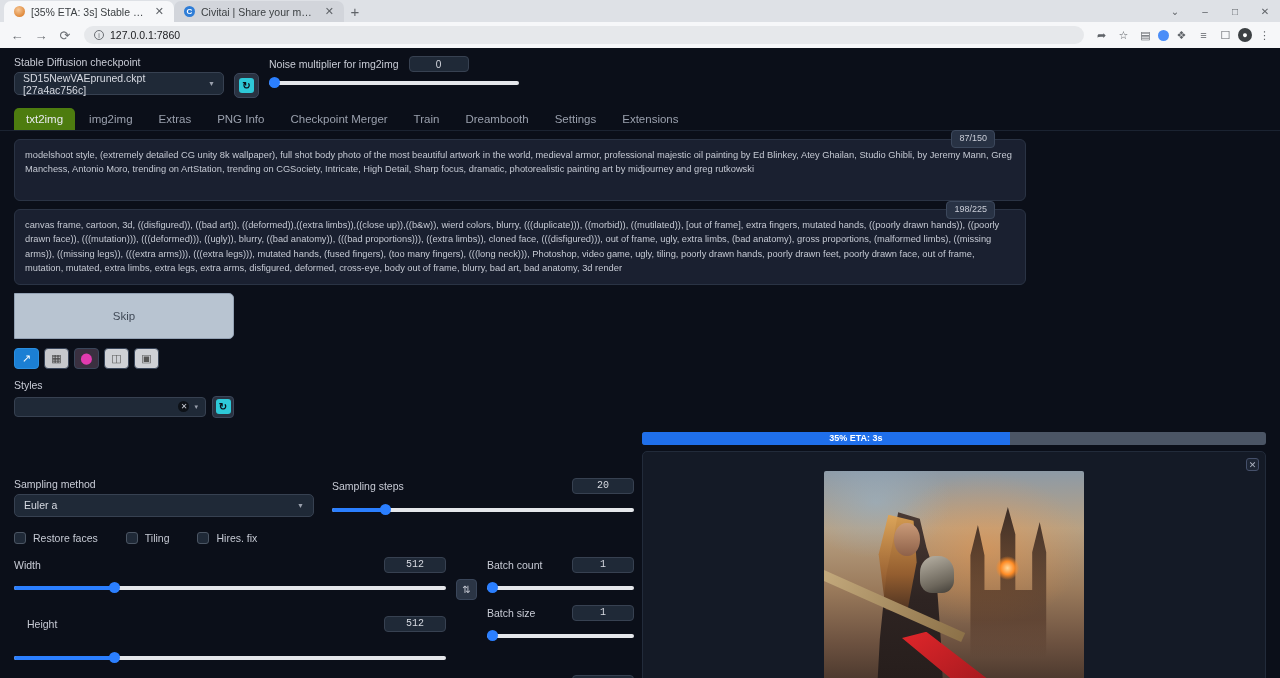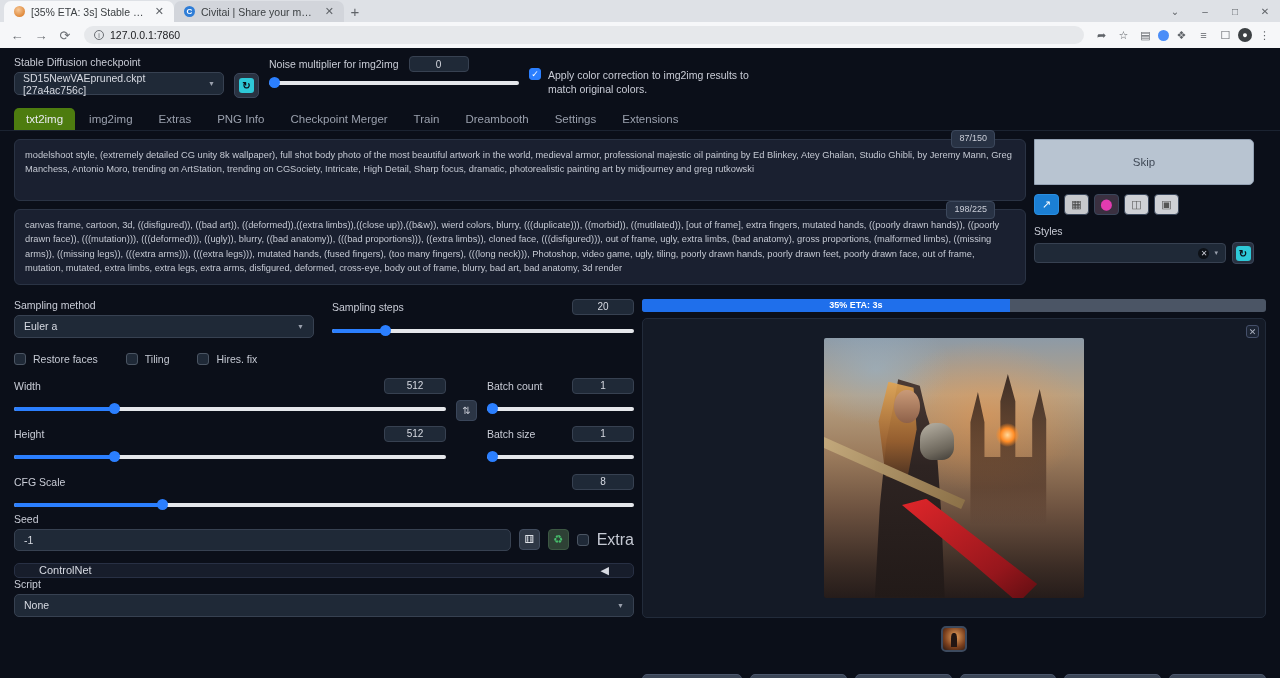--- a/index.html
+++ b/index.html
@@ -140,21 +140,21 @@
   .tabs-row {
     display: flex; gap: 2px; padding: 10px 14px 0 14px;
     border-bottom: 1px solid #1b2331;
   }
   .ui-tab {
     padding: 5px 12px; font-size: 11.5px; color: #9aa0ad;
     border-radius: 5px 5px 0 0;
   }
   .ui-tab.active { background: #4d7c0f; color: #e8eaef; }
 
-  .body-row { display: flex; gap: 8px; padding: 8px 14px 0 14px; }
+  .body-row { display: flex; gap: 8px; padding: 8px 14px 0 14px; flex-direction: column; }
   .left-col { width: 1012px; }
 
   .prompt-box {
     background: #1a2030; border: 1px solid #2a3344; border-radius: 6px;
     padding: 8px 10px; font-size: 9.3px; line-height: 1.55; color: #c5c9d3;
     position: relative;
   }
   .prompt-pos { min-height: 62px; }
   .prompt-neg { min-height: 58px; margin-top: 8px; }
   .token-pill {
@@ -196,21 +196,21 @@
     color: #c9ccd6; font-size: 8px; line-height: 11px; text-align: center;
   }
   .styles-btn {
     width: 22px; height: 22px; background: #293241; border: 1px solid #3b465a;
     border-radius: 4px; display: flex; align-items: center; justify-content: center;
   }
 
   
   .lower { display: flex; gap: 8px; padding: 14px 14px 0 14px; }
   .params { width: 620px; }
-  .row { display: flex; gap: 18px; }
+  .row { display: flex; gap: 18px; margin-top: 46px; }
   .samp-method { width: 300px; }
   .samp-steps { flex: 1; }
   .head-line { display: flex; align-items: center; justify-content: space-between; }
   .select-lg {
     background: #1f2937; border: 1px solid #374151; border-radius: 5px;
     height: 23px; display: flex; align-items: center; padding: 0 9px;
     font-size: 10.5px; color: #d7dae2; justify-content: space-between;
     margin-top: 4px;
   }
   .checks { display: flex; gap: 28px; align-items: center; margin-top: 15px; }
@@ -218,21 +218,21 @@
 
   .dim-block { display: flex; gap: 10px; margin-top: 13px; align-items: flex-start; }
   .dim-left { width: 432px; }
   .swap-btn {
     width: 21px; height: 21px; background: #2b3545; border: 1px solid #3a465a;
     border-radius: 4px; display: flex; align-items: center;
     justify-content: center; color: #c9ccd6; font-size: 10px; margin-top: 22px;
   }
   .dim-right { flex: 1; }
   .field-blk { margin-bottom: 10px; }
-  .num-pill.w { min-width: 62px; }
+  .num-pill.w { min-width: 62px; font-family: Liberation Mono, monospace; }
 
   .seed-row { display: flex; align-items: center; gap: 8px; margin-top: 4px; }
   .seed-input {
     flex: 1; height: 22px; background: #1f2937; border: 1px solid #374151;
     border-radius: 5px; display: flex; align-items: center;
     padding: 0 9px; font-size: 10.5px; color: #d7dae2;
   }
   .seed-btn {
     width: 21px; height: 21px; border-radius: 4px;
     display: flex; align-items: center; justify-content: center; font-size: 11px;
@@ -404,24 +404,20 @@
     <div class="noise-col">
       <div class="noise-head">
         <span class="lbl" style="margin:0">Noise multiplier for img2img</span>
         <span class="num-pill">0</span>
       </div>
       <div class="slider">
         <div class="slider-track"></div>
         <div class="slider-fill" style="width:0%"></div>
         <div class="slider-thumb" style="left:0px"></div>
       </div>
-    </div>
-    <div class="cc-wrap">
-      <span class="cb checked"></span>
-      <span class="cc-text">Apply color correction to img2img results to match original colors.</span>
     </div>
   </div>
 
   <div class="tabs-row">
     <div class="ui-tab active">txt2img</div>
     <div class="ui-tab">img2img</div>
     <div class="ui-tab">Extras</div>
     <div class="ui-tab">PNG Info</div>
     <div class="ui-tab">Checkpoint Merger</div>
     <div class="ui-tab">Train</div>
@@ -513,21 +509,21 @@
               <span class="num-pill w">512</span>
             </div>
             <div class="slider" style="margin-top:8px">
               <div class="slider-track"></div>
               <div class="slider-fill" style="width:23%"></div>
               <div class="slider-thumb" style="left:22%"></div>
             </div>
           </div>
           <div class="field-blk">
             <div class="head-line">
-              <span class="lbl" style="margin:0">Height</span>
+              <span class="lbl" style="margin:13px">Height</span>
               <span class="num-pill w">512</span>
             </div>
             <div class="slider" style="margin-top:8px">
               <div class="slider-track"></div>
               <div class="slider-fill" style="width:23%"></div>
               <div class="slider-thumb" style="left:22%"></div>
             </div>
           </div>
         </div>
         <div class="swap-btn">⇅</div>

